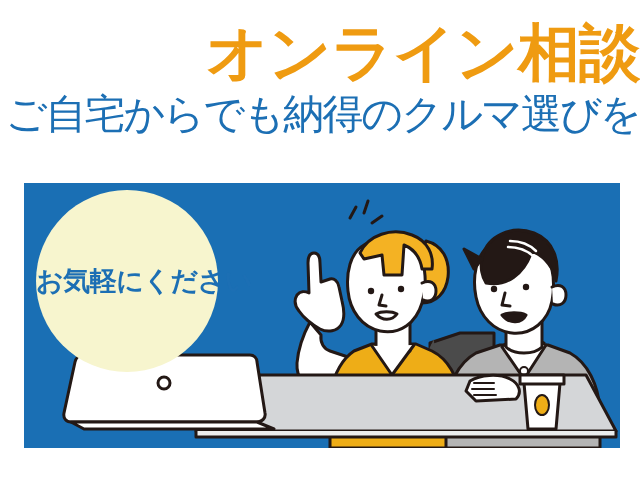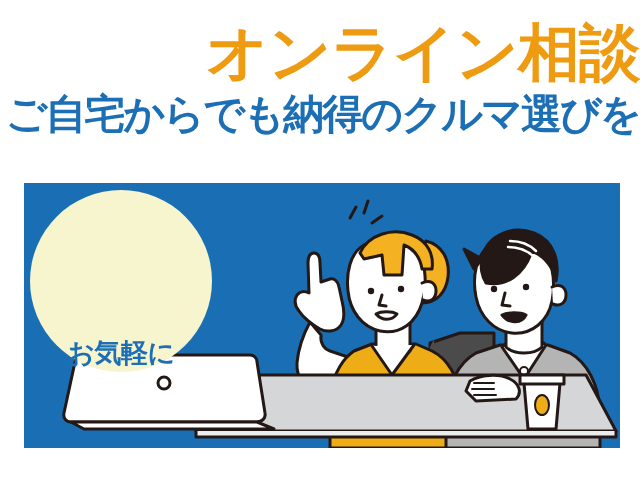--- a/index.html
+++ b/index.html
@@ -38,51 +38,50 @@
     font-weight: bold;
     letter-spacing: -1px;
     white-space: nowrap;
     font-family: "DejaVu Sans", "Liberation Sans", sans-serif;
   }
   .subhead {
     display: block;
     color: #1c6fb4;
     font-size: 41px;
     line-height: 48px;
-    font-weight: bold;
+    font-weight: normal;
     letter-spacing: -2px;
     white-space: nowrap;
     margin-top: 2px;
     font-family: "DejaVu Sans", "Liberation Sans", sans-serif;
   }
 
   
   .panel {
     position: absolute;
     left: 24px;
     top: 183px;
     width: 596px;
     height: 265px;
     background: #1a6fb4;
     overflow: hidden;
   }
 
   
   .bubble {
     position: absolute;
-    left: 6px;
+    left: 12px;
     top: 7px;
     width: 182px;
     height: 182px;
     border-radius: 50%;
     background: #f7f5ce;
     display: flex;
-    flex-direction: column;
     align-items: center;
-    justify-content: flex-end;
+    justify-content: flex-start;
   }
   .bubble-line {
     color: #1c6fb4;
     font-size: 27px;
     line-height: 38px;
     font-weight: bold;
     letter-spacing: -0.5px;
     white-space: nowrap;
     font-family: "DejaVu Sans", "Liberation Sans", sans-serif;
   }
@@ -197,16 +196,17 @@
         <path d="M233 239 L250 246 L60 246 L47 239 Z" fill="#ffffff" stroke="#231815"></path>
 
         <path d="M500 200 L536 200 L532 246 L504 246 Z" fill="#ffffff" stroke="#231815"></path>
         <path d="M496 192 L540 192 L540 201 L496 201 Z" fill="#ffffff" stroke="#231815"></path>
         <ellipse cx="518" cy="222" rx="7" ry="10" fill="#eead17" stroke="#231815" stroke-width="2"></ellipse>
       </g>
     </svg>
 
     <div class="bubble">
       <span class="bubble-line">お気軽に</span>
+      <span class="bubble-line">ください</span>
     </div>
 
   </div>
 </div>
 
 </body></html>

